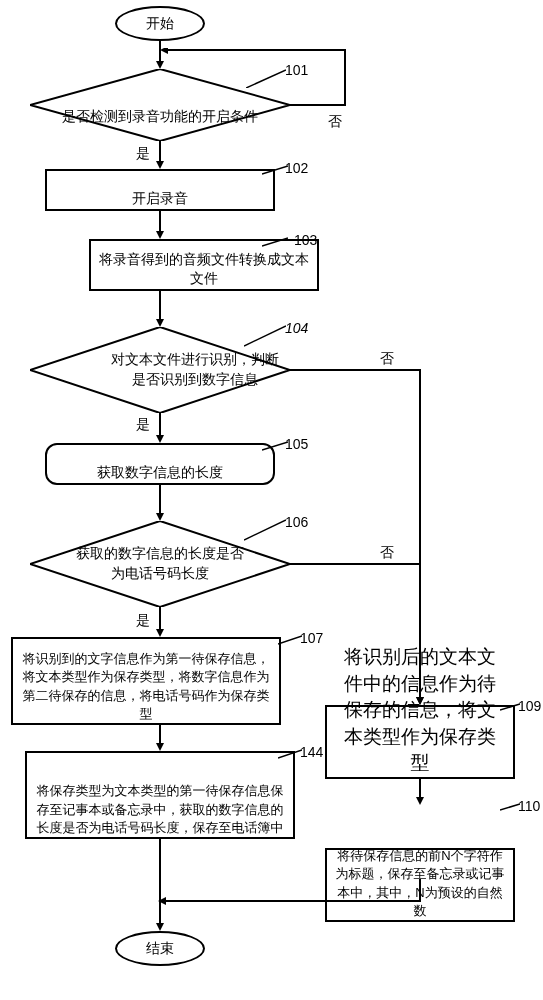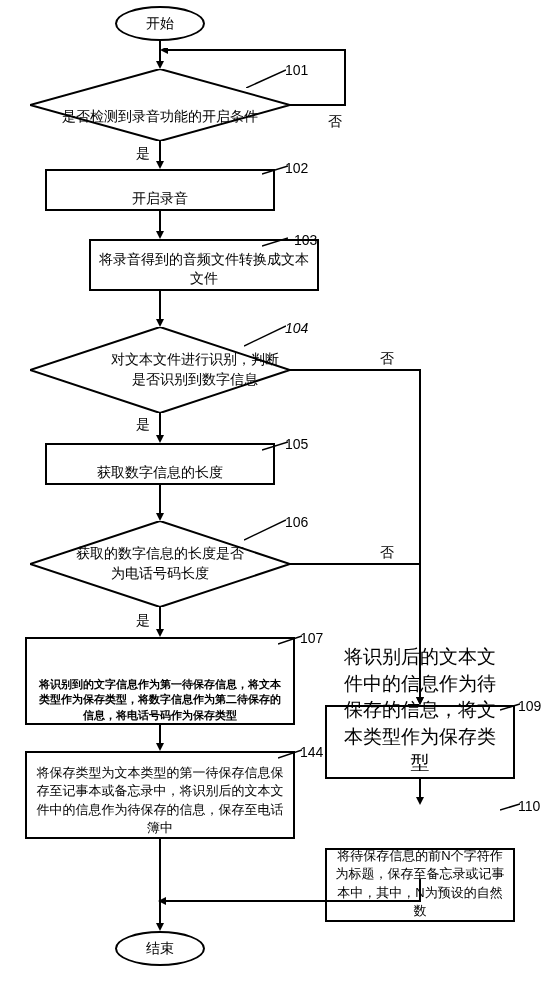--- a/index.html
+++ b/index.html
@@ -166,21 +166,21 @@
   </div>
 
   <svg class="arrow" style="left:155px; top:413px; width:10px; height:30px;">
     <line x1="5" y1="0" x2="5" y2="22" stroke="#000" stroke-width="2"></line>
     <polygon points="5,30 1,22 9,22" fill="#000"></polygon>
   </svg>
   <div class="label" style="left:136px; top:416px;">
     <span>是</span>
   </div>
 
-  <div class="process" style="left:45px; top:443px; width:230px; height:42px;">
+  <div class="process" style="left:45px; top:443px; width:230px; height:42px;border-radius:12px;">
     <span>获取数字信息的长度</span>
   </div>
   <div class="numlabel" style="left:285px; top:436px;">
     <span>105</span>
   </div>
   <svg class="arrow" style="left:262px; top:440px; width:26px; height:12px;">
     <line x1="26" y1="2" x2="0" y2="10" stroke="#000" stroke-width="1.5"></line>
   </svg>
 
   <svg class="arrow" style="left:155px; top:485px; width:10px; height:36px;">
@@ -212,37 +212,37 @@
   </div>
 
   <svg class="arrow" style="left:155px; top:607px; width:10px; height:30px;">
     <line x1="5" y1="0" x2="5" y2="22" stroke="#000" stroke-width="2"></line>
     <polygon points="5,30 1,22 9,22" fill="#000"></polygon>
   </svg>
   <div class="label" style="left:136px; top:612px;">
     <span>是</span>
   </div>
 
-  <div class="process" style="left:25px; top:637px; width:270px; height:88px; font-size:11px;font-weight:bold;">
+  <div class="process" style="left:11px; top:637px; width:270px; height:88px; font-size:13px;">
     <span>将识别到的文字信息作为第一待保存信息，将文本类型作为保存类型，将数字信息作为第二待保存的信息，将电话号码作为保存类型</span>
   </div>
   <div class="numlabel" style="left:300px; top:630px;">
     <span>107</span>
   </div>
   <svg class="arrow" style="left:278px; top:634px; width:24px; height:12px;">
     <line x1="24" y1="2" x2="0" y2="10" stroke="#000" stroke-width="1.5"></line>
   </svg>
 
   <svg class="arrow" style="left:155px; top:725px; width:10px; height:26px;">
     <line x1="5" y1="0" x2="5" y2="18" stroke="#000" stroke-width="2"></line>
     <polygon points="5,26 1,18 9,18" fill="#000"></polygon>
   </svg>
 
   <div class="process" style="left:25px; top:751px; width:270px; height:88px; font-size:13px;">
-    <span>将保存类型为文本类型的第一待保存信息保存至记事本或备忘录中，将识别后的文本文件中的信息作为待保存的信息，保存至电话簿中</span>
+    <span>将保存类型为文本类型的第一待保存信息保存至记事本或备忘录中，获取的数字信息的长度是否为电话号码长度，保存至电话簿中</span>
   </div>
   <div class="numlabel" style="left:300px; top:744px;">
     <span>144</span>
   </div>
   <svg class="arrow" style="left:278px; top:748px; width:24px; height:12px;">
     <line x1="24" y1="2" x2="0" y2="10" stroke="#000" stroke-width="1.5"></line>
   </svg>
 
   <div class="process" style="left:325px; top:705px; width:190px; height:74px; font-size:19px;">
     <span>将识别后的文本文件中的信息作为待保存的信息，将文本类型作为保存类型</span>

